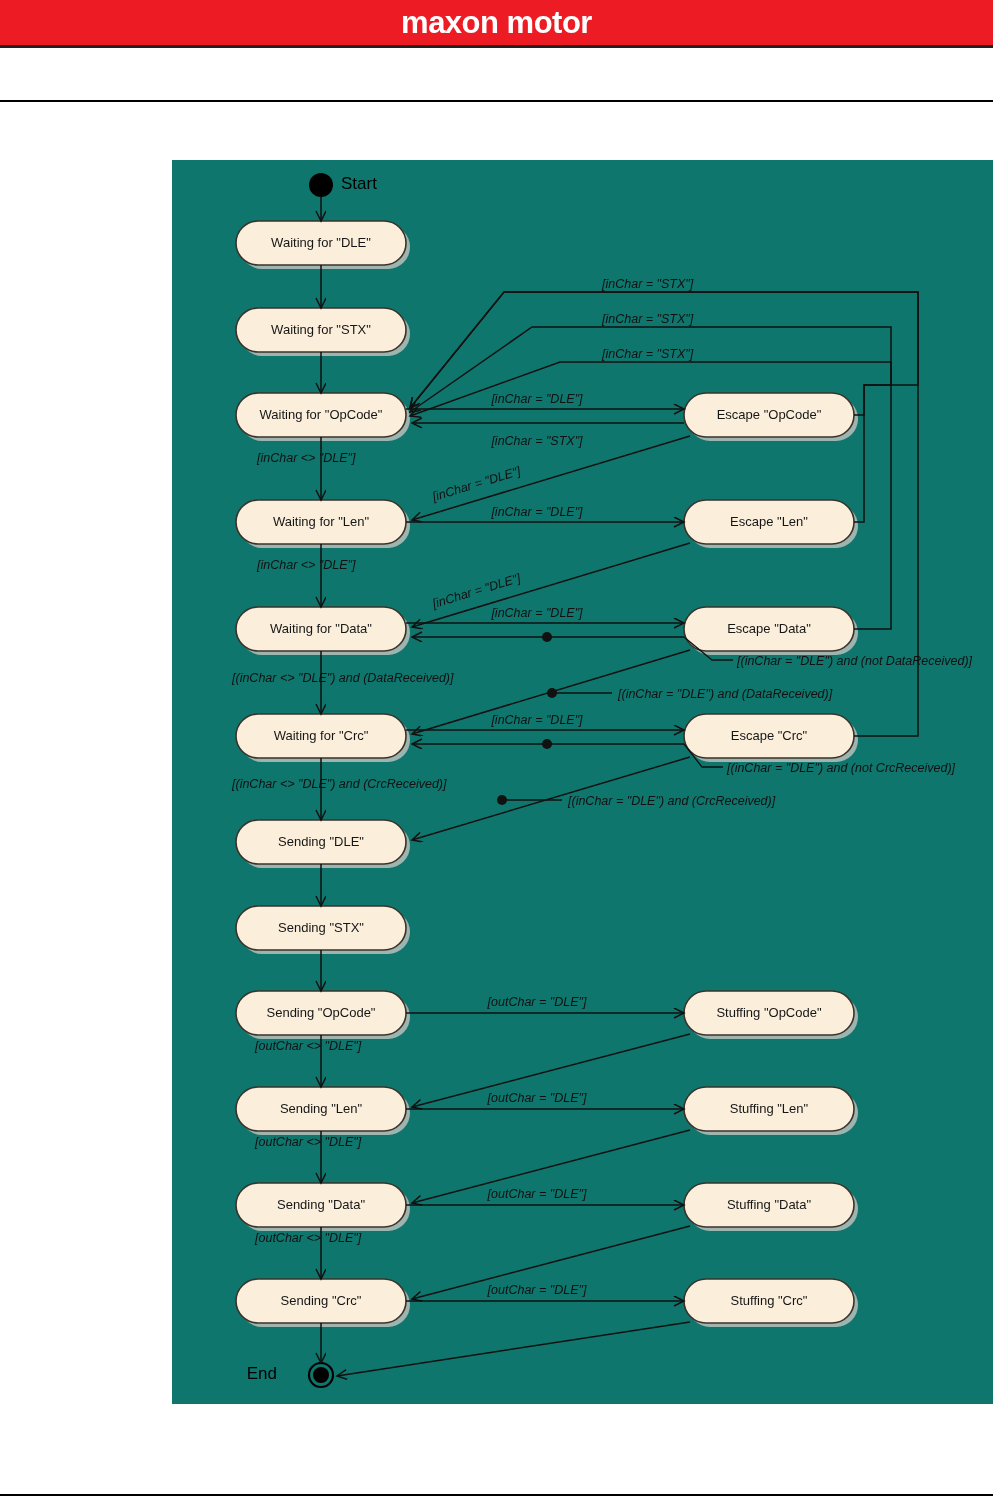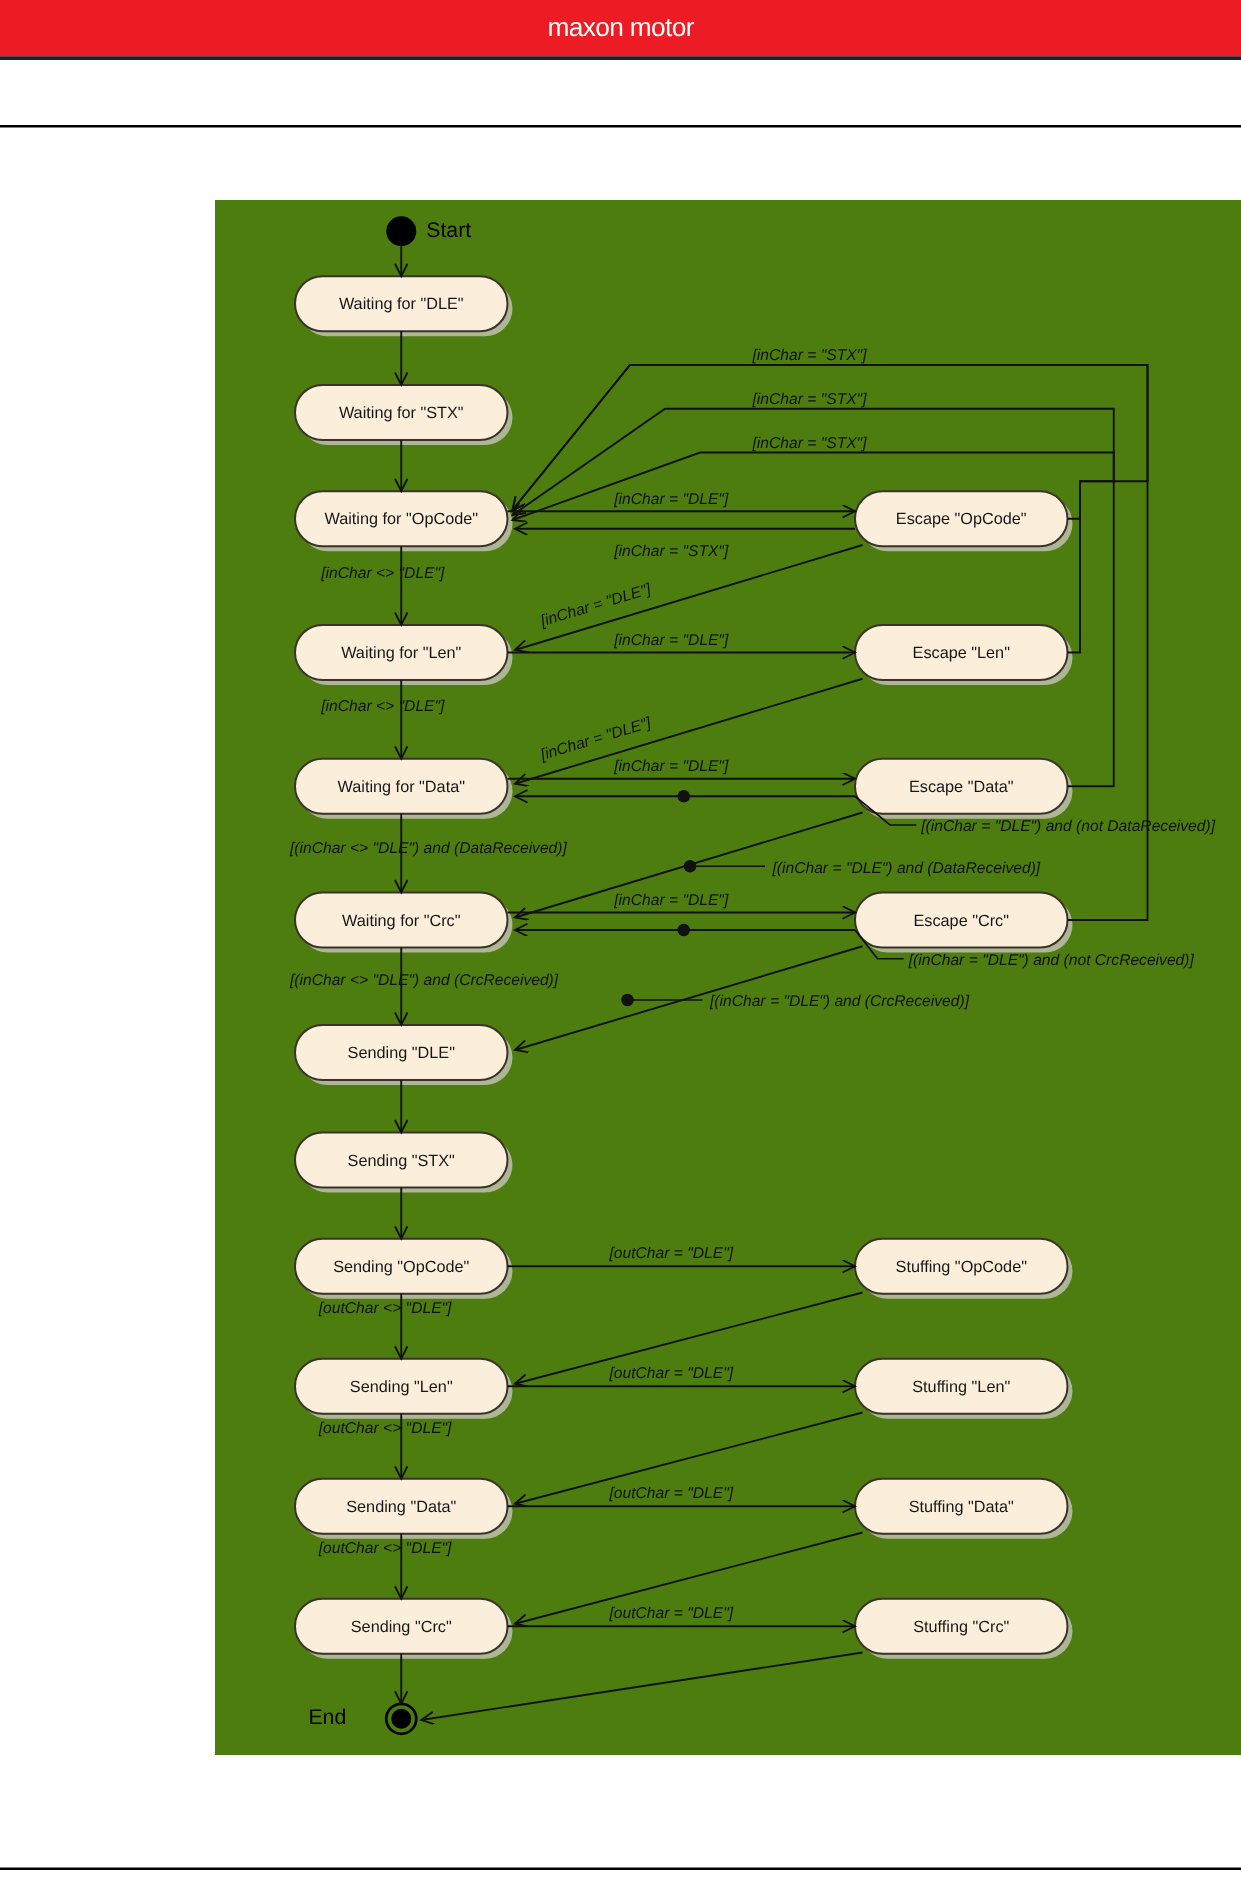--- a/index.html
+++ b/index.html
@@ -4,30 +4,30 @@
 <style>
   html,body{margin:0;padding:0;background:#ffffff;}
   body{width:993px;height:1503px;position:relative;font-family:"Liberation Sans",sans-serif;overflow:hidden;}
 
   .page{position:absolute;inset:0;background:#fff;}
 
   
   .header-band{position:absolute;left:0;top:0;width:993px;height:45px;background:#ED1C24;}
   .header-title{position:absolute;left:0;top:0;width:993px;height:45px;
     display:flex;align-items:center;justify-content:center;
-    color:#ffffff;font-weight:normal;font-size:21px;letter-spacing:-0.5px;
+    color:#ffffff;font-weight:bold;font-size:31px;letter-spacing:-0.5px;
     font-family:"Liberation Sans",sans-serif;}
   .header-rule{position:absolute;left:0;top:45px;width:993px;height:3px;background:#231f20;}
   .header-rule2{position:absolute;left:0;top:100px;width:993px;height:2px;background:#000;}
 
   
   .footer-rule{position:absolute;left:0;top:1494px;width:993px;height:2px;background:#000;}
 
   
-  .diagram-wrap{position:absolute;left:172px;top:160px;width:821px;height:1244px;background:#4d7c0f;}
+  .diagram-wrap{position:absolute;left:172px;top:160px;width:821px;height:1244px;background:#0f766e;}
   svg.diagram{display:block;width:821px;height:1244px;}
 
   .state-box-rect{fill:#fbefdc;stroke:#3a332b;stroke-width:1.6;}
   .state-shadow{fill:#cfcac4;opacity:.75;}
   .state-label{font-family:"Liberation Sans",sans-serif;font-size:13px;fill:#161616;
     text-anchor:middle;dominant-baseline:middle;}
   .node-label{font-family:"Liberation Sans",sans-serif;font-size:17px;fill:#000;
     dominant-baseline:middle;}
   .guard{font-family:"Liberation Sans",sans-serif;font-style:italic;font-size:12.5px;fill:#111;}
   .edge{fill:none;stroke:#111;stroke-width:1.5;}

